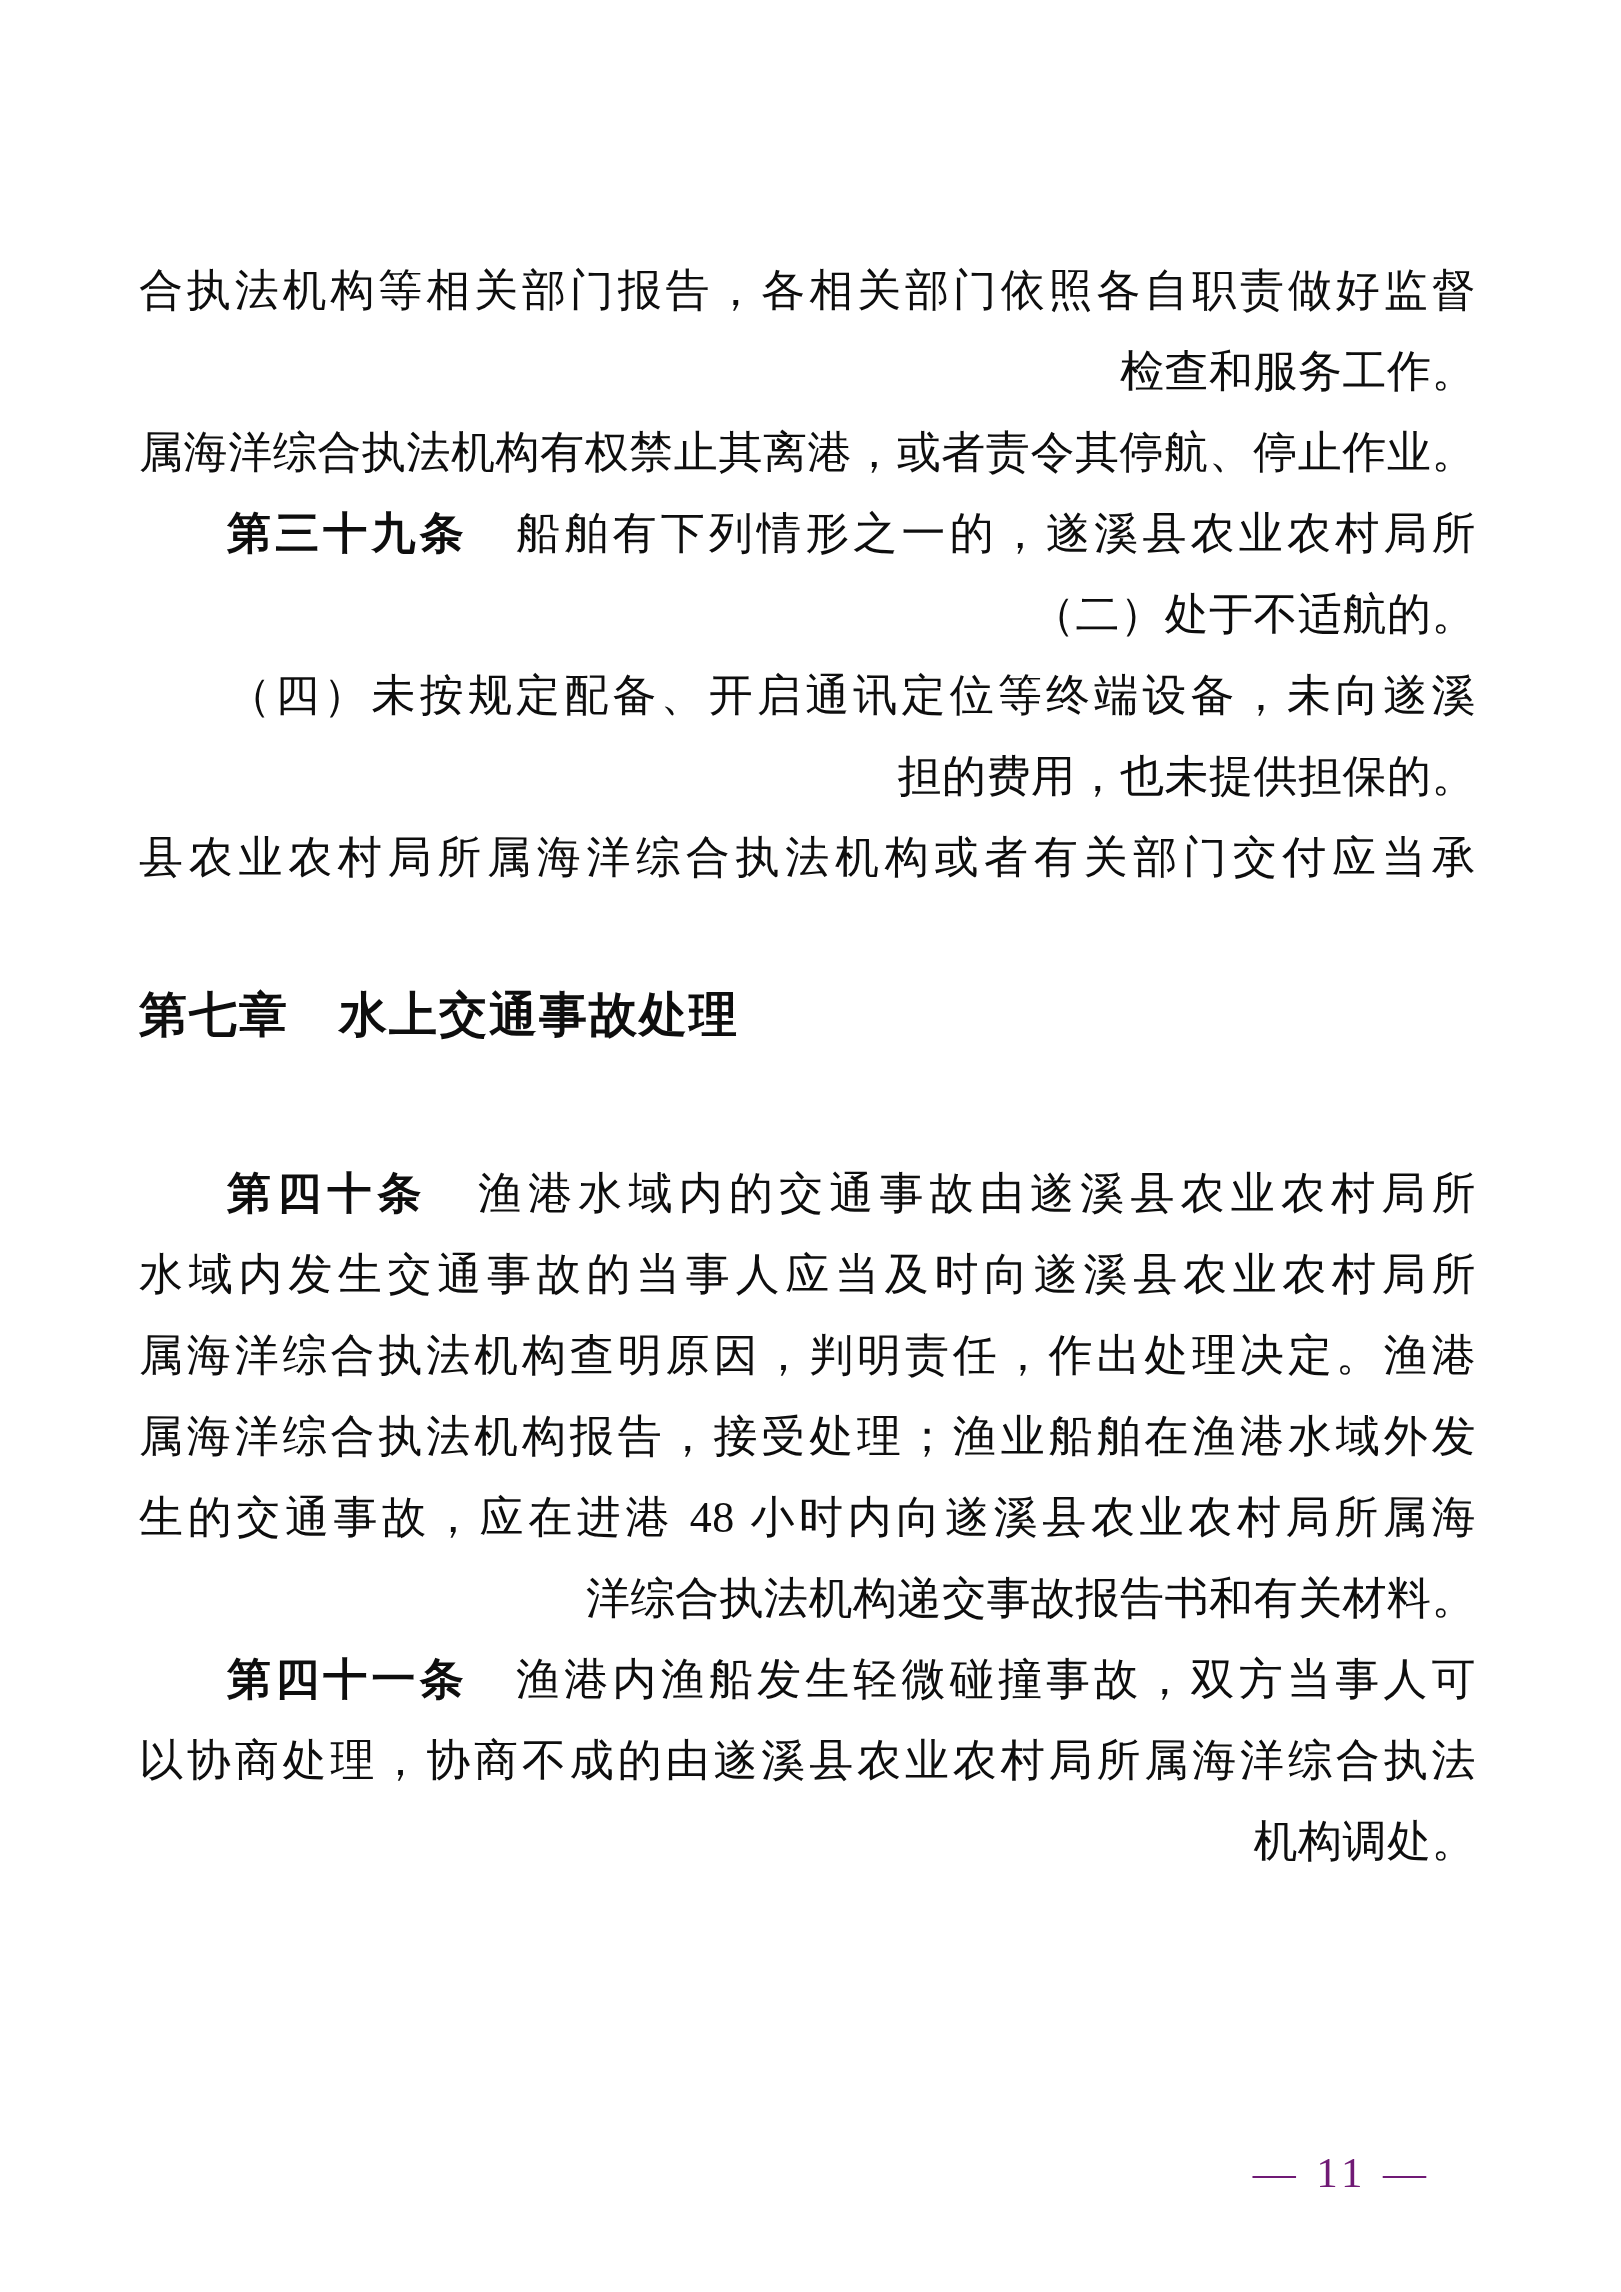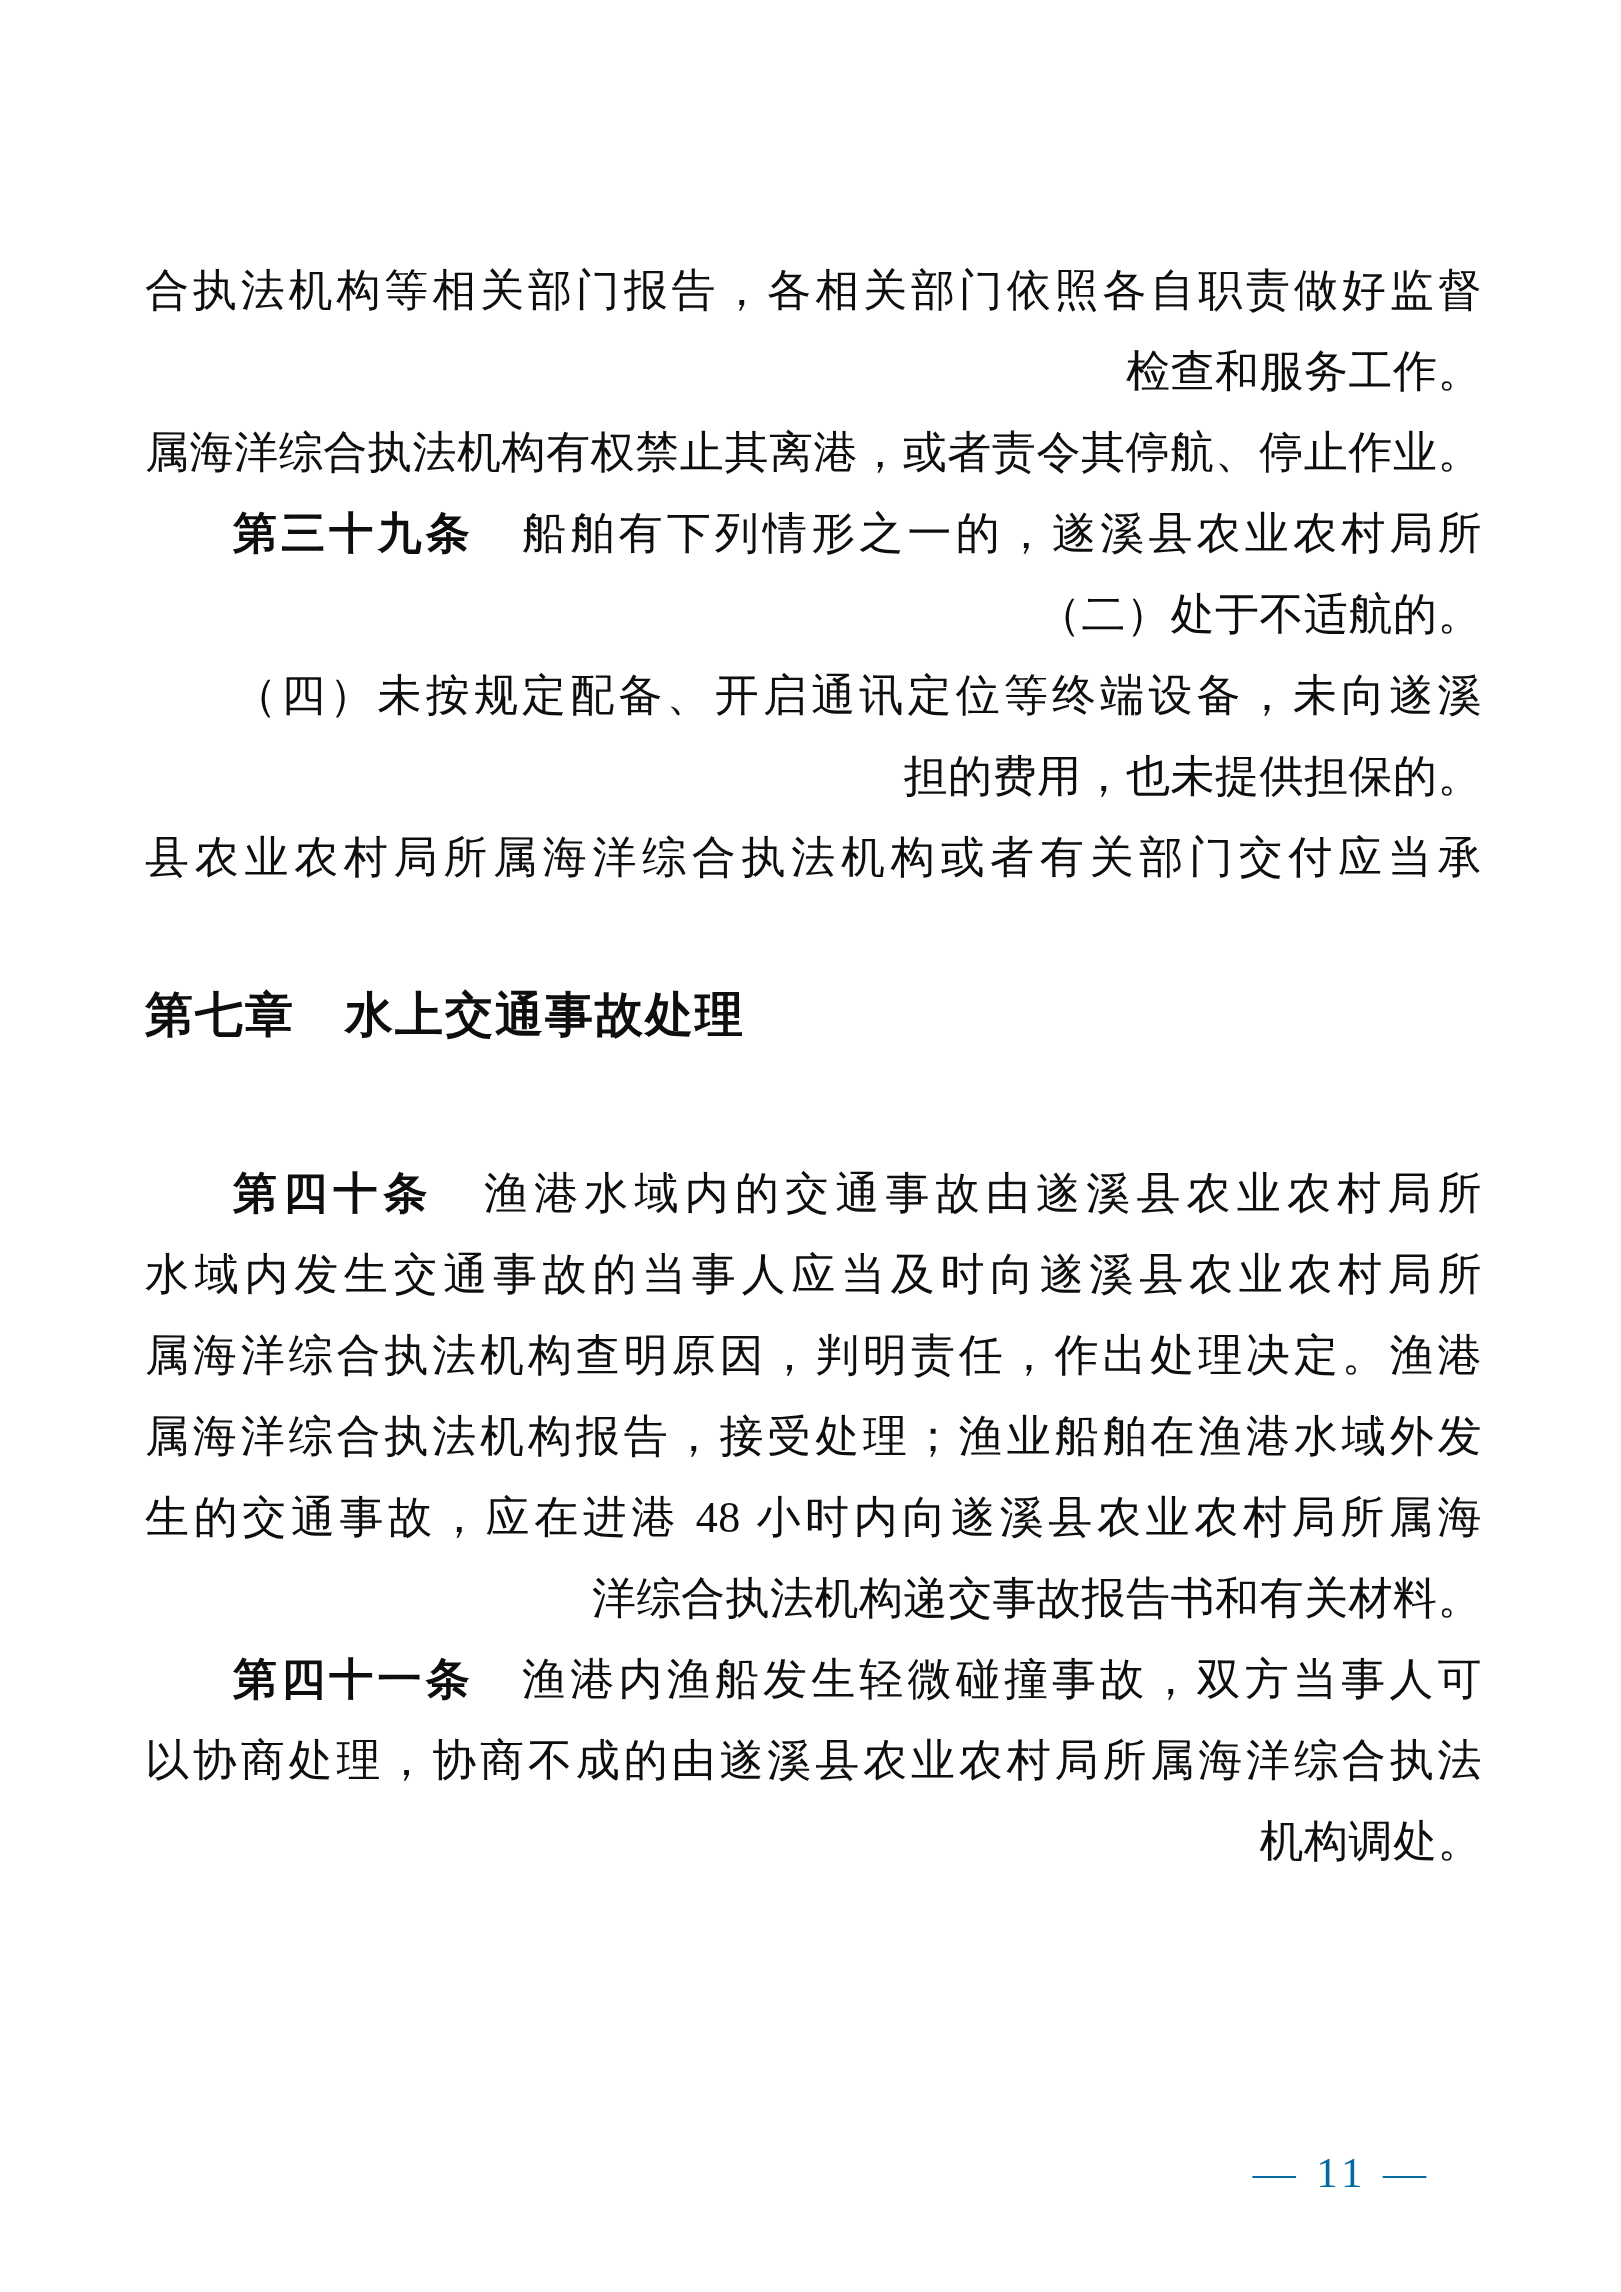--- a/index.html
+++ b/index.html
@@ -7,21 +7,21 @@
     position:relative;
     width:1621px;
     height:2293px;
     background:#ffffff;
     overflow:hidden;
     font-family:"Liberation Serif","DejaVu Serif",serif;
     color:#0e0e0e;
   }
   .doc-body{
     position:absolute;
-    left:145px;
+    left:139px;
     top:250px;
     width:1337px;
   }
   .line{
     font-size:44px;
     height:81px;
     line-height:81px;
     text-align:right;
     letter-spacing:0.5px;
   }
@@ -45,21 +45,21 @@
     margin-top:76px;
     margin-bottom:98px;
     letter-spacing:2px;
   }
   .page-number{
     position:absolute;
     right:190px;
     top:2148px;
     font-size:43px;
     letter-spacing:4.9px;
-    color:#0369a1;
+    color:#701a75;
     white-space:nowrap;
   }
 </style>
 </head>
 <body>
 
 <div class="page">
   <div class="doc-body" id="doc-body">
       <div class="line j"><span>合执法机构等相关部门报告，各相关部门依照各自职责做好监督</span></div>
       <div class="line"><span>检查和服务工作。</span></div>

